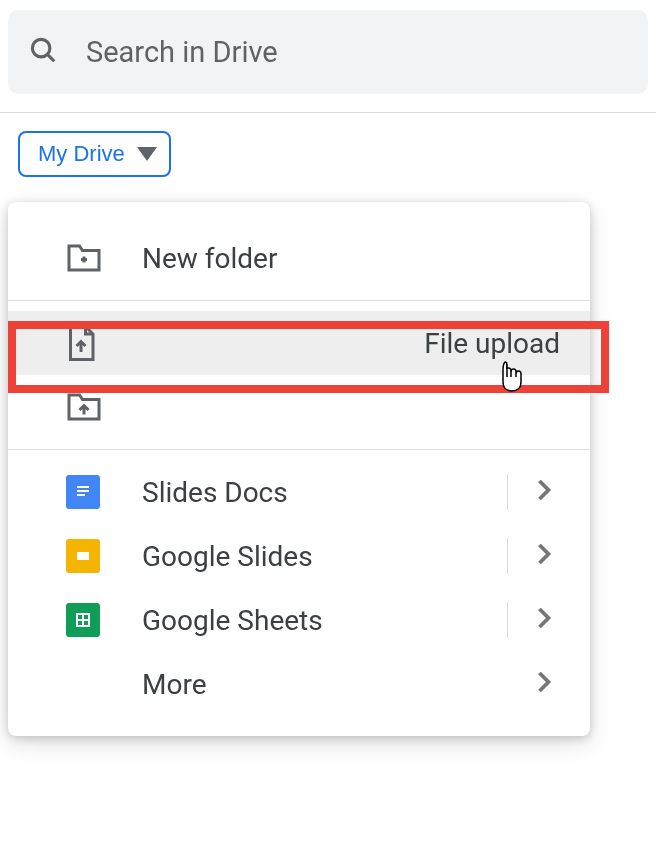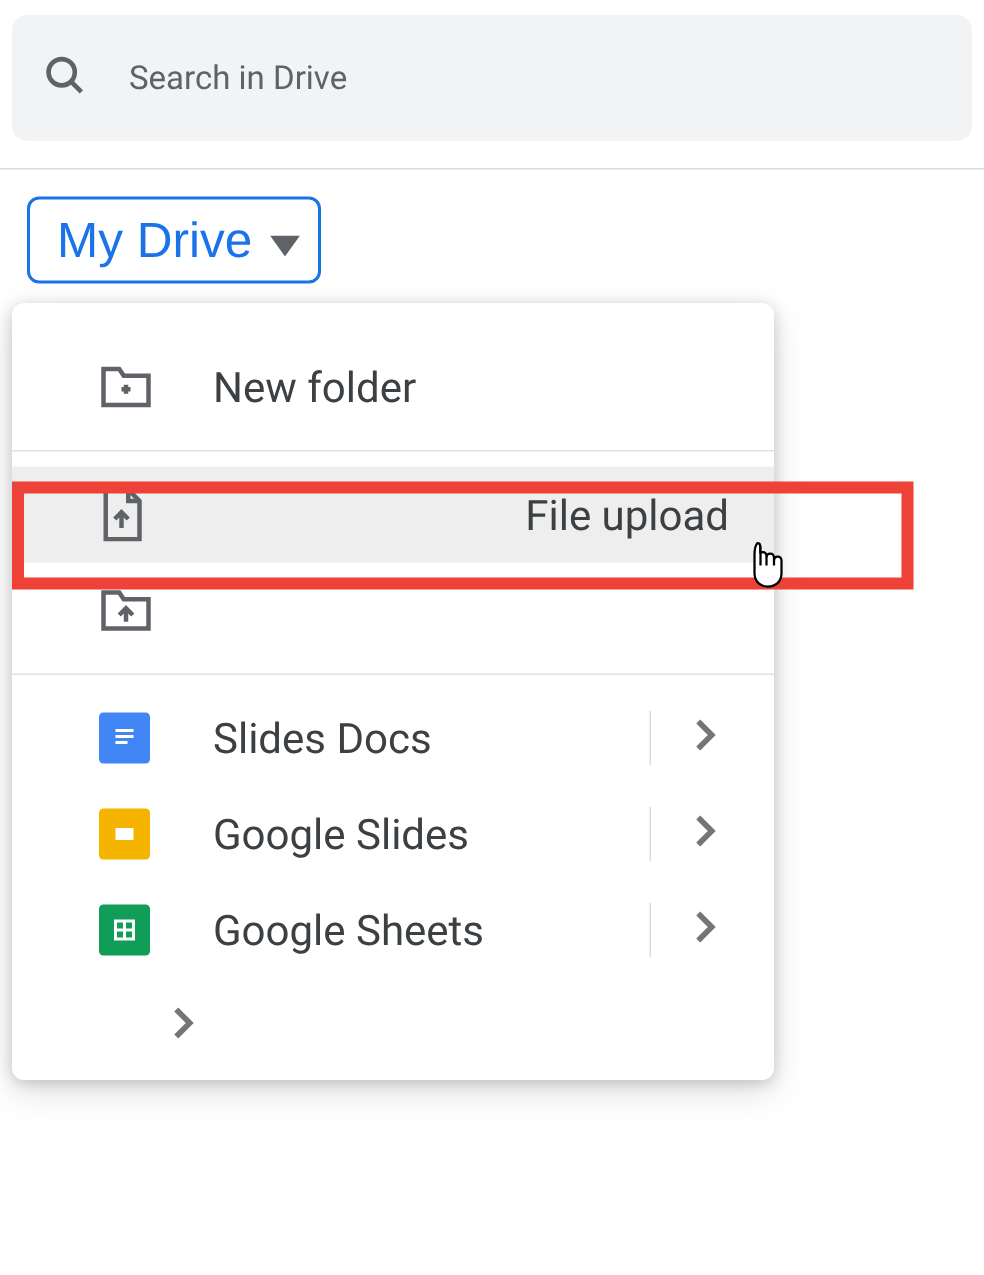--- a/index.html
+++ b/index.html
@@ -19,59 +19,59 @@
       align-items: center;
       padding: 0 20px;
     }
     .search-icon {
       color: #5f6368;
       margin-right: 28px;
     }
     .search-input {
       border: none;
       background: transparent;
-      font-size: 22px;
+      font-size: 29px;
       color: #5f6368;
       outline: none;
       width: 100%;
       font-family: inherit;
     }
     .search-input::placeholder {
       color: #5f6368;
     }
     .divider-top {
       border: none;
       border-top: 1px solid #dadce0;
       margin-top: 18px;
     }
     .my-drive-btn {
       margin: 18px 0 0 18px;
       border: 2px solid #1a73e8;
       background: #fff;
       color: #1a73e8;
-      font-size: 33px;
+      font-size: 22px;
       padding: 8px 12px 8px 18px;
       border-radius: 8px;
       display: inline-flex;
       align-items: center;
       gap: 12px;
       cursor: pointer;
     }
     .dropdown-arrow {
       color: #5f6368;
     }
     .menu {
       position: absolute;
       top: 202px;
       left: 8px;
-      width: 508px;
+      width: 582px;
       background: #fff;
       border-radius: 8px;
       box-shadow: 0 2px 10px rgba(0,0,0,0.18), 0 8px 24px rgba(0,0,0,0.12);
-      padding: 24px 0 4px 0;
+      padding: 24px 0 20px 0;
     }
     .menu-item {
       display: flex;
       align-items: center;
       height: 64px;
       padding: 0 30px 0 58px;
       cursor: pointer;
       position: relative;
     }
     .menu-item.hovered {
@@ -254,20 +254,21 @@
     <span class="submenu-chevron">
       <svg width="16" height="24" viewBox="0 0 10 16">
           <path d="M2 2 l6 6 l-6 6" fill="none" stroke="#757575" stroke-width="2.5"></path>
         </svg>
     </span>
   </div>
 
 
   <div class="menu-item">
     <span class="no-icon"></span>
+    <span class="menu-label">More</span>
     <span class="submenu-chevron">
       <svg width="16" height="24" viewBox="0 0 10 16">
           <path d="M2 2 l6 6 l-6 6" fill="none" stroke="#757575" stroke-width="2.5"></path>
         </svg>
     </span>
   </div>
 
 </div>
 
 

